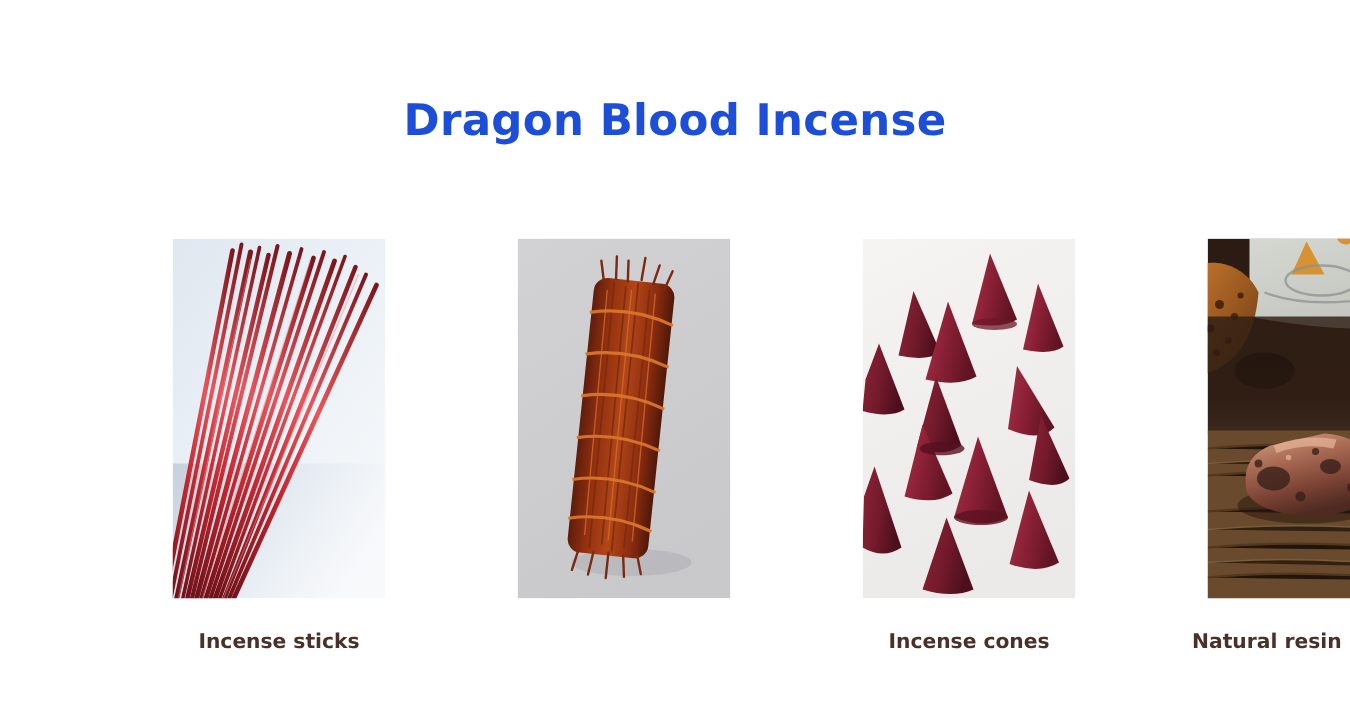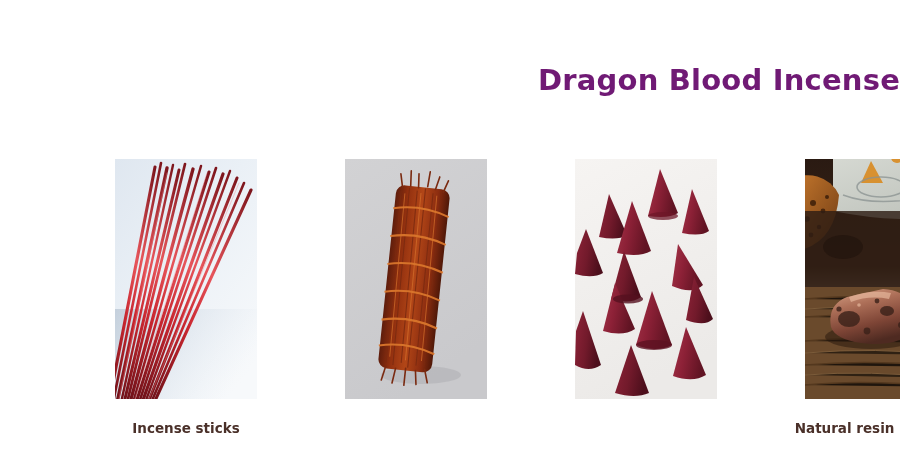--- a/index.html
+++ b/index.html
@@ -15,25 +15,25 @@
     position: relative;
     width: 900px; height: 471px;
     background: #ffffff;
   }
 
   
   .page-title {
     position: absolute;
     left: 0; top: 44px;
     width: 900px;
-    text-align: right;
+    text-align: center;
     font-size: 29px;
     font-weight: 700;
     letter-spacing: 0.2px;
-    color: #701a75;
+    color: #1d4ed8;
     font-family: "DejaVu Sans", sans-serif;
   }
 
   
   .gallery {
     position: absolute;
     left: 75px; top: 143px;
     width: 750px;
     display: flex;
     gap: 8px;
@@ -210,20 +210,21 @@
             <path d="M77 132 L97 186 Q82 194 61 186 Z" fill="url(#g3c)"></path>
             <path d="M8 152 L26 206 Q14 214 0 206 L1 172 Z" fill="url(#g3c2)"></path>
             <path d="M111 168 L131 216 Q118 224 98 217 Z" fill="url(#g3c)"></path>
             <path d="M56 186 L74 234 Q60 240 40 234 Z" fill="url(#g3c2)"></path>
             <ellipse cx="88" cy="57" rx="15" ry="4" fill="#6e1728" opacity="0.75"></ellipse>
             <ellipse cx="79" cy="186" rx="18" ry="5" fill="#5d1222" opacity="0.8"></ellipse>
             <ellipse cx="53" cy="140" rx="15" ry="4.5" fill="#55101f" opacity="0.8"></ellipse>
           </g>
         </svg>
       </div>
+      <figcaption class="caption">Incense cones</figcaption>
     </figure>
 
     <figure class="gallery-item">
       <div class="thumb">
         <svg viewBox="0 0 142 240" preserveAspectRatio="none" aria-hidden="true">
           <defs>
             <linearGradient id="g4wood" x1="0" y1="0" x2="0" y2="1">
               <stop offset="0%" stop-color="#2a1a12"></stop>
               <stop offset="45%" stop-color="#3a2618"></stop>
               <stop offset="62%" stop-color="#54372097"></stop>

